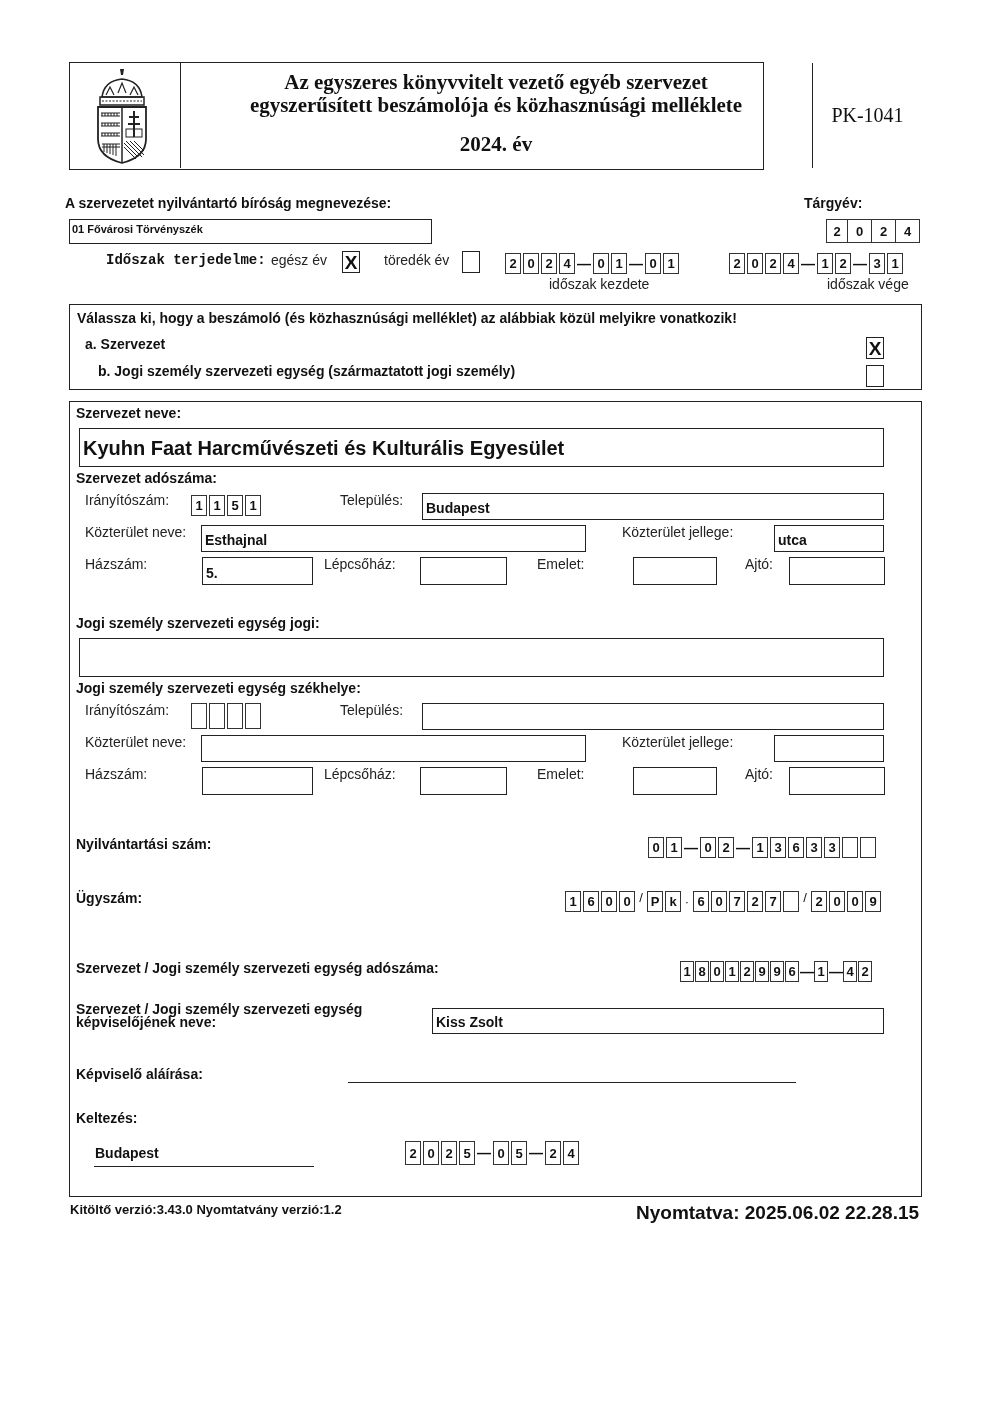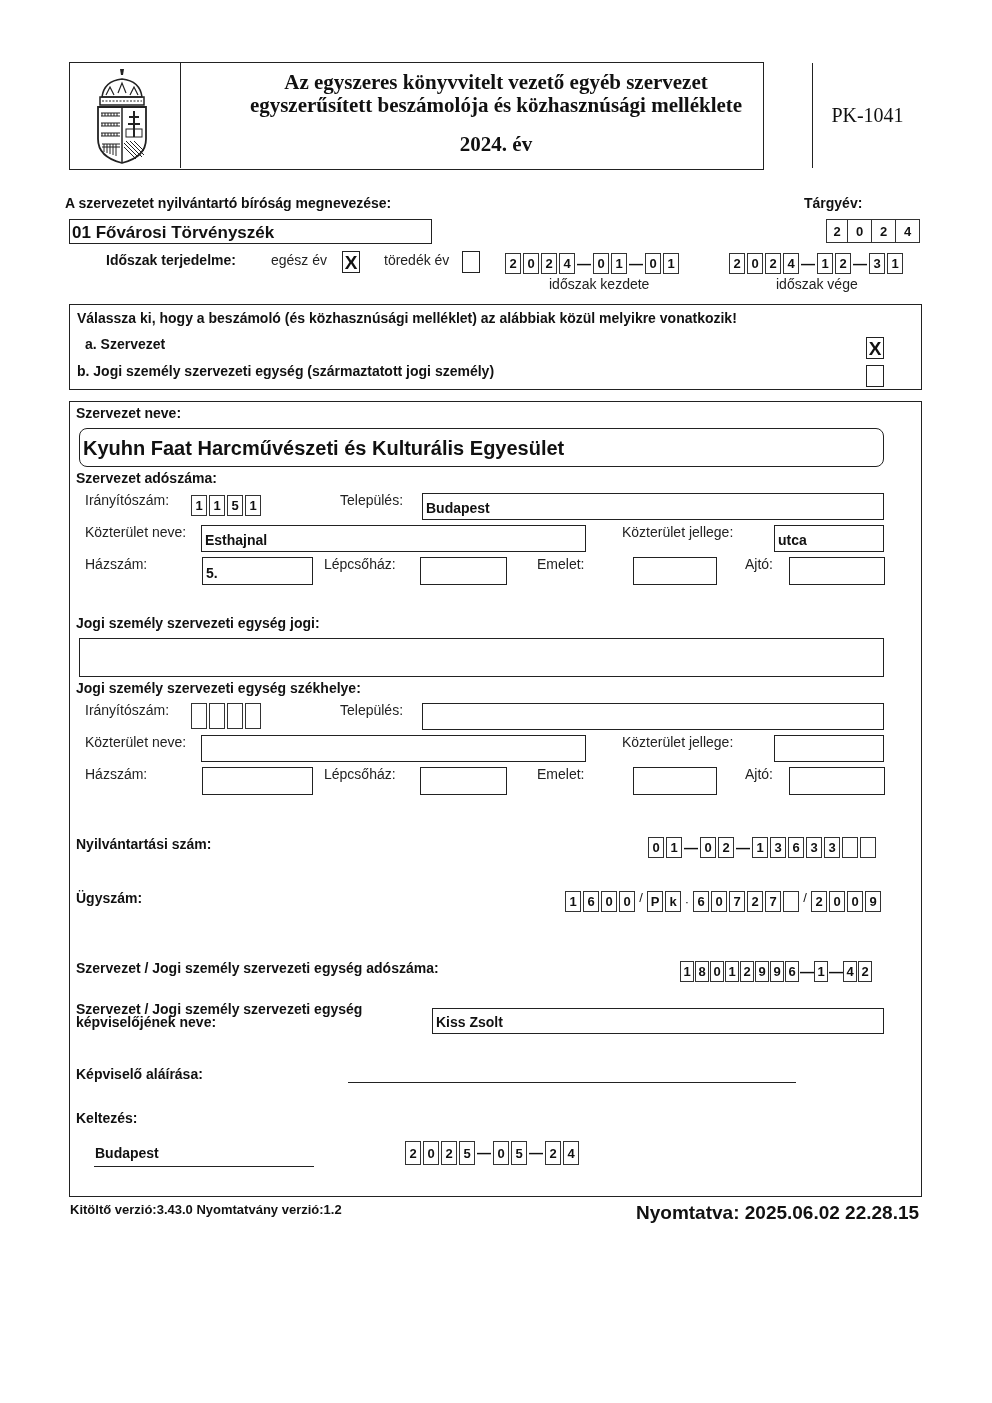--- a/index.html
+++ b/index.html
@@ -52,32 +52,32 @@
     <div>egyszerűsített beszámolója és közhasznúsági melléklete</div>
     <div style="margin-top:16px;">2024. év</div>
   </div>
   <div class="abs serif" style="left:742px;top:0;width:109px;height:105px;border-left:1.5px solid #222;display:flex;align-items:center;justify-content:center;font-size:20px;">
     <span>PK-1041</span>
   </div>
 </div>
 
 <div class="blbl" style="left:65px;top:195px;">A szervezetet nyilvántartó bíróság megnevezése:</div>
 <div class="box" style="left:69px;top:219px;width:363px;height:25px;">
-  <span class="abs" style="left:2px;top:3px;font-size:17px;font-weight:bold;white-space:nowrap;">01 Fővárosi Törvényszék</span>
+  <span class="abs" style="left:2px;top:3px;font-size:11px;font-weight:bold;white-space:nowrap;">01 Fővárosi Törvényszék</span>
 </div>
 
 <div class="blbl" style="left:804px;top:195px;">Tárgyév:</div>
 <div class="cells" style="left:826px;top:219px;">
   <div class="cell" style="width:22px;height:24px;margin-right:0;">2</div>
   <div class="cell" style="width:24px;height:24px;margin-right:0;border-left:none;">0</div>
   <div class="cell" style="width:24px;height:24px;margin-right:0;border-left:none;">2</div>
   <div class="cell" style="width:24px;height:24px;margin-right:0;border-left:none;">4</div>
 </div>
 
-<div class="blbl" style="left:106px;top:252px;">Időszak terjedelme:</div>
+<div class="blbl" style="left:106px;top:252px;font-family:Liberation Mono, monospace;">Időszak terjedelme:</div>
 <div class="lbl" style="left:271px;top:252px;">egész év</div>
 <div class="chk" style="left:342px;top:251px;">X</div>
 <div class="lbl" style="left:384px;top:252px;">töredék év</div>
 <div class="chk" style="left:462px;top:251px;"></div>
 
 <div class="cells" style="left:505px;top:253px;">
   <div class="cell">2</div>
   <div class="cell">0</div>
   <div class="cell">2</div>
   <div class="cell">4</div>
@@ -95,34 +95,34 @@
   <div class="cell">0</div>
   <div class="cell">2</div>
   <div class="cell">4</div>
   <div class="sep">—</div>
   <div class="cell">1</div>
   <div class="cell">2</div>
   <div class="sep">—</div>
   <div class="cell">3</div>
   <div class="cell">1</div>
 </div>
-<div class="lbl" style="left:776px;top:276px;">időszak vége</div>
+<div class="lbl" style="left:827px;top:276px;">időszak vége</div>
 
 <div class="abs" style="left:69px;top:304px;width:853px;height:86px;border:1.5px solid #222;box-sizing:border-box;">
   <div class="blbl" style="left:7px;top:5px;">Válassza ki, hogy a beszámoló (és közhasznúsági melléklet) az alábbiak közül melyikre vonatkozik!</div>
   <div class="blbl" style="left:15px;top:31px;">a. Szervezet</div>
   <div class="chk" style="left:796px;top:32px;">X</div>
-  <div class="blbl" style="left:7px;top:58px;">b. Jogi személy szervezeti egység (származtatott jogi személy)</div>
+  <div class="blbl" style="left:28px;top:58px;">b. Jogi személy szervezeti egység (származtatott jogi személy)</div>
   <div class="chk" style="left:796px;top:60px;"></div>
 </div>
 
 <div class="abs" style="left:69px;top:401px;width:853px;height:796px;border:1.5px solid #222;box-sizing:border-box;"></div>
 
 <div class="blbl" style="left:76px;top:405px;">Szervezet neve:</div>
-<div class="box" style="left:79px;top:428px;width:805px;height:39px;border-radius:8px;">
+<div class="box" style="left:79px;top:428px;width:805px;height:39px;">
   <span class="abs" style="left:3px;top:8px;font-size:20px;font-weight:bold;white-space:nowrap;">Kyuhn Faat Harcművészeti és Kulturális Egyesület</span>
 </div>
 <div class="blbl" style="left:76px;top:470px;">Szervezet adószáma:</div>
 
 <div class="lbl" style="left:85px;top:492px;">Irányítószám:</div>
 <div class="cells" style="left:191px;top:495px;">
   <div class="cell">1</div>
   <div class="cell">1</div>
   <div class="cell">5</div>
   <div class="cell">1</div>

